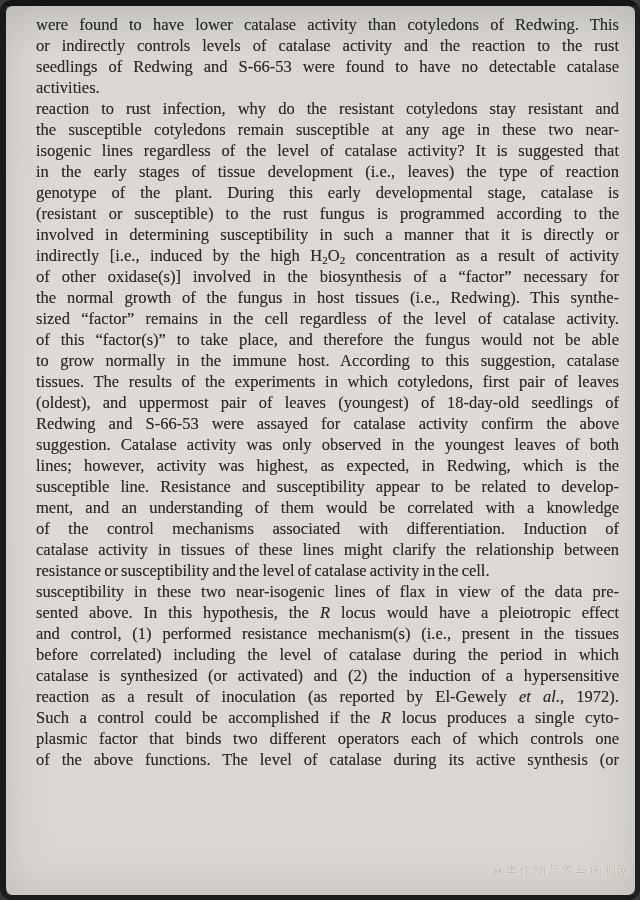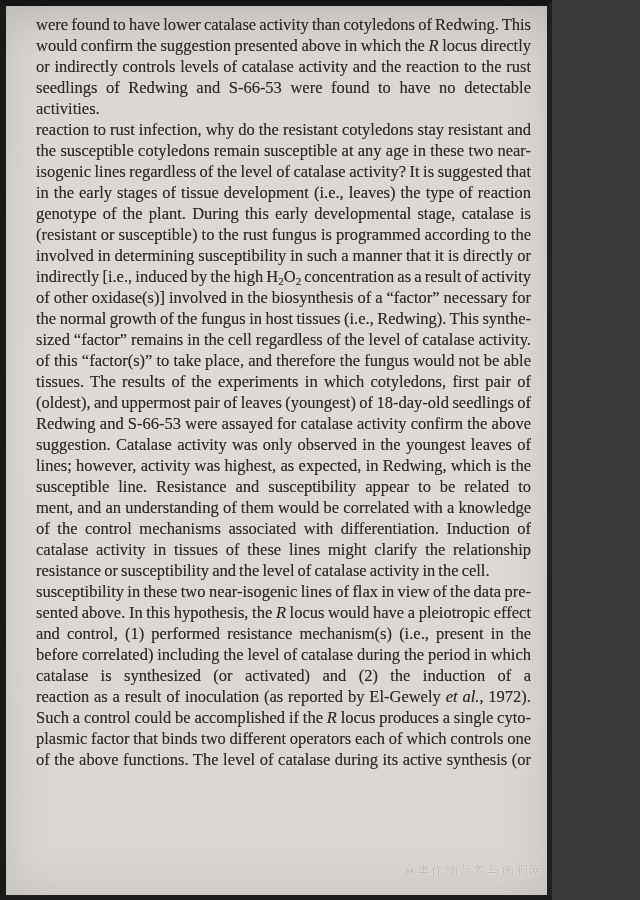--- a/index.html
+++ b/index.html
@@ -2,32 +2,33 @@
 <html><head>
 <meta charset="utf-8">
 <style>
   html, body {
     margin: 0;
     padding: 0;
     background: #3a3a3a;
   }
   .scan {
     position: relative;
-    width: 552px;
+    width: 640px;
     height: 900px;
     box-sizing: border-box;
     margin: 0;
     overflow: hidden;
     background: linear-gradient(180deg, #cfcdc9 0%, #dad7d2 6%, #dedbd6 45%, #d9d6d1 100%);
     border-top: 6px solid #151515;
     border-left: 6px solid #1a1a1a;
     border-right: 5px solid #202020;
     border-bottom: 5px solid #1c1c1c;
     box-shadow: inset 0 0 40px rgba(120,115,108,0.25);
     font-family: "Liberation Serif", "DejaVu Serif", serif;
+    border-radius: 12px;
   }
   .text-block {
     padding: 8px 16px 0 30px;
     font-size: 16.5px;
     line-height: 21px;
     color: #2b2a27;
     word-spacing: -1px;
     text-shadow: 0 0 0.6px rgba(60,57,52,0.55);
   }
   .paragraph { margin: 0; }
@@ -58,38 +59,38 @@
     pointer-events: none;
   }
 </style>
 </head>
 <body>
 
 <div class="scan">
   <div class="text-block" id="text-block">
       <div class="paragraph">
         <div class="line">were found to have lower catalase activity than cotyledons of Redwing. This</div>
-        <div class="line">would confirm the suggestion presented above in which the <i>R</i> locus directly</div>
         <div class="line">or indirectly controls levels of catalase activity and the reaction to the rust</div>
         <div class="line">seedlings of Redwing and S-66-53 were found to have no detectable catalase</div>
         <div class="line noju">activities.</div>
       </div>
       <div class="paragraph">
         <div class="line">reaction to rust infection, why do the resistant cotyledons stay resistant and</div>
         <div class="line">the susceptible cotyledons remain susceptible at any age in these two near-</div>
         <div class="line">isogenic lines regardless of the level of catalase activity? It is suggested that</div>
         <div class="line">in the early stages of tissue development (i.e., leaves) the type of reaction</div>
         <div class="line">genotype of the plant. During this early developmental stage, catalase is</div>
         <div class="line">(resistant or susceptible) to the rust fungus is programmed according to the</div>
         <div class="line">involved in determining susceptibility in such a manner that it is directly or</div>
         <div class="line">indirectly [i.e., induced by the high H<sub>2</sub>O<sub>2</sub> concentration as a result of activity</div>
         <div class="line">of other oxidase(s)] involved in the biosynthesis of a “factor” necessary for</div>
         <div class="line">the normal growth of the fungus in host tissues (i.e., Redwing). This synthe-</div>
         <div class="line">sized “factor” remains in the cell regardless of the level of catalase activity.</div>
         <div class="line">of this “factor(s)” to take place, and therefore the fungus would not be able</div>
+        <div class="line">to grow normally in the immune host. According to this suggestion, catalase</div>
         <div class="line">tissues. The results of the experiments in which cotyledons, first pair of leaves</div>
         <div class="line">(oldest), and uppermost pair of leaves (youngest) of 18-day-old seedlings of</div>
         <div class="line">Redwing and S-66-53 were assayed for catalase activity confirm the above</div>
         <div class="line">suggestion. Catalase activity was only observed in the youngest leaves of both</div>
         <div class="line">lines; however, activity was highest, as expected, in Redwing, which is the</div>
         <div class="line">susceptible line. Resistance and susceptibility appear to be related to develop-</div>
         <div class="line">ment, and an understanding of them would be correlated with a knowledge</div>
         <div class="line">of the control mechanisms associated with differentiation. Induction of</div>
         <div class="line">catalase activity in tissues of these lines might clarify the relationship between</div>
         <div class="line noju">resistance or susceptibility and the level of catalase activity in the cell.</div>

